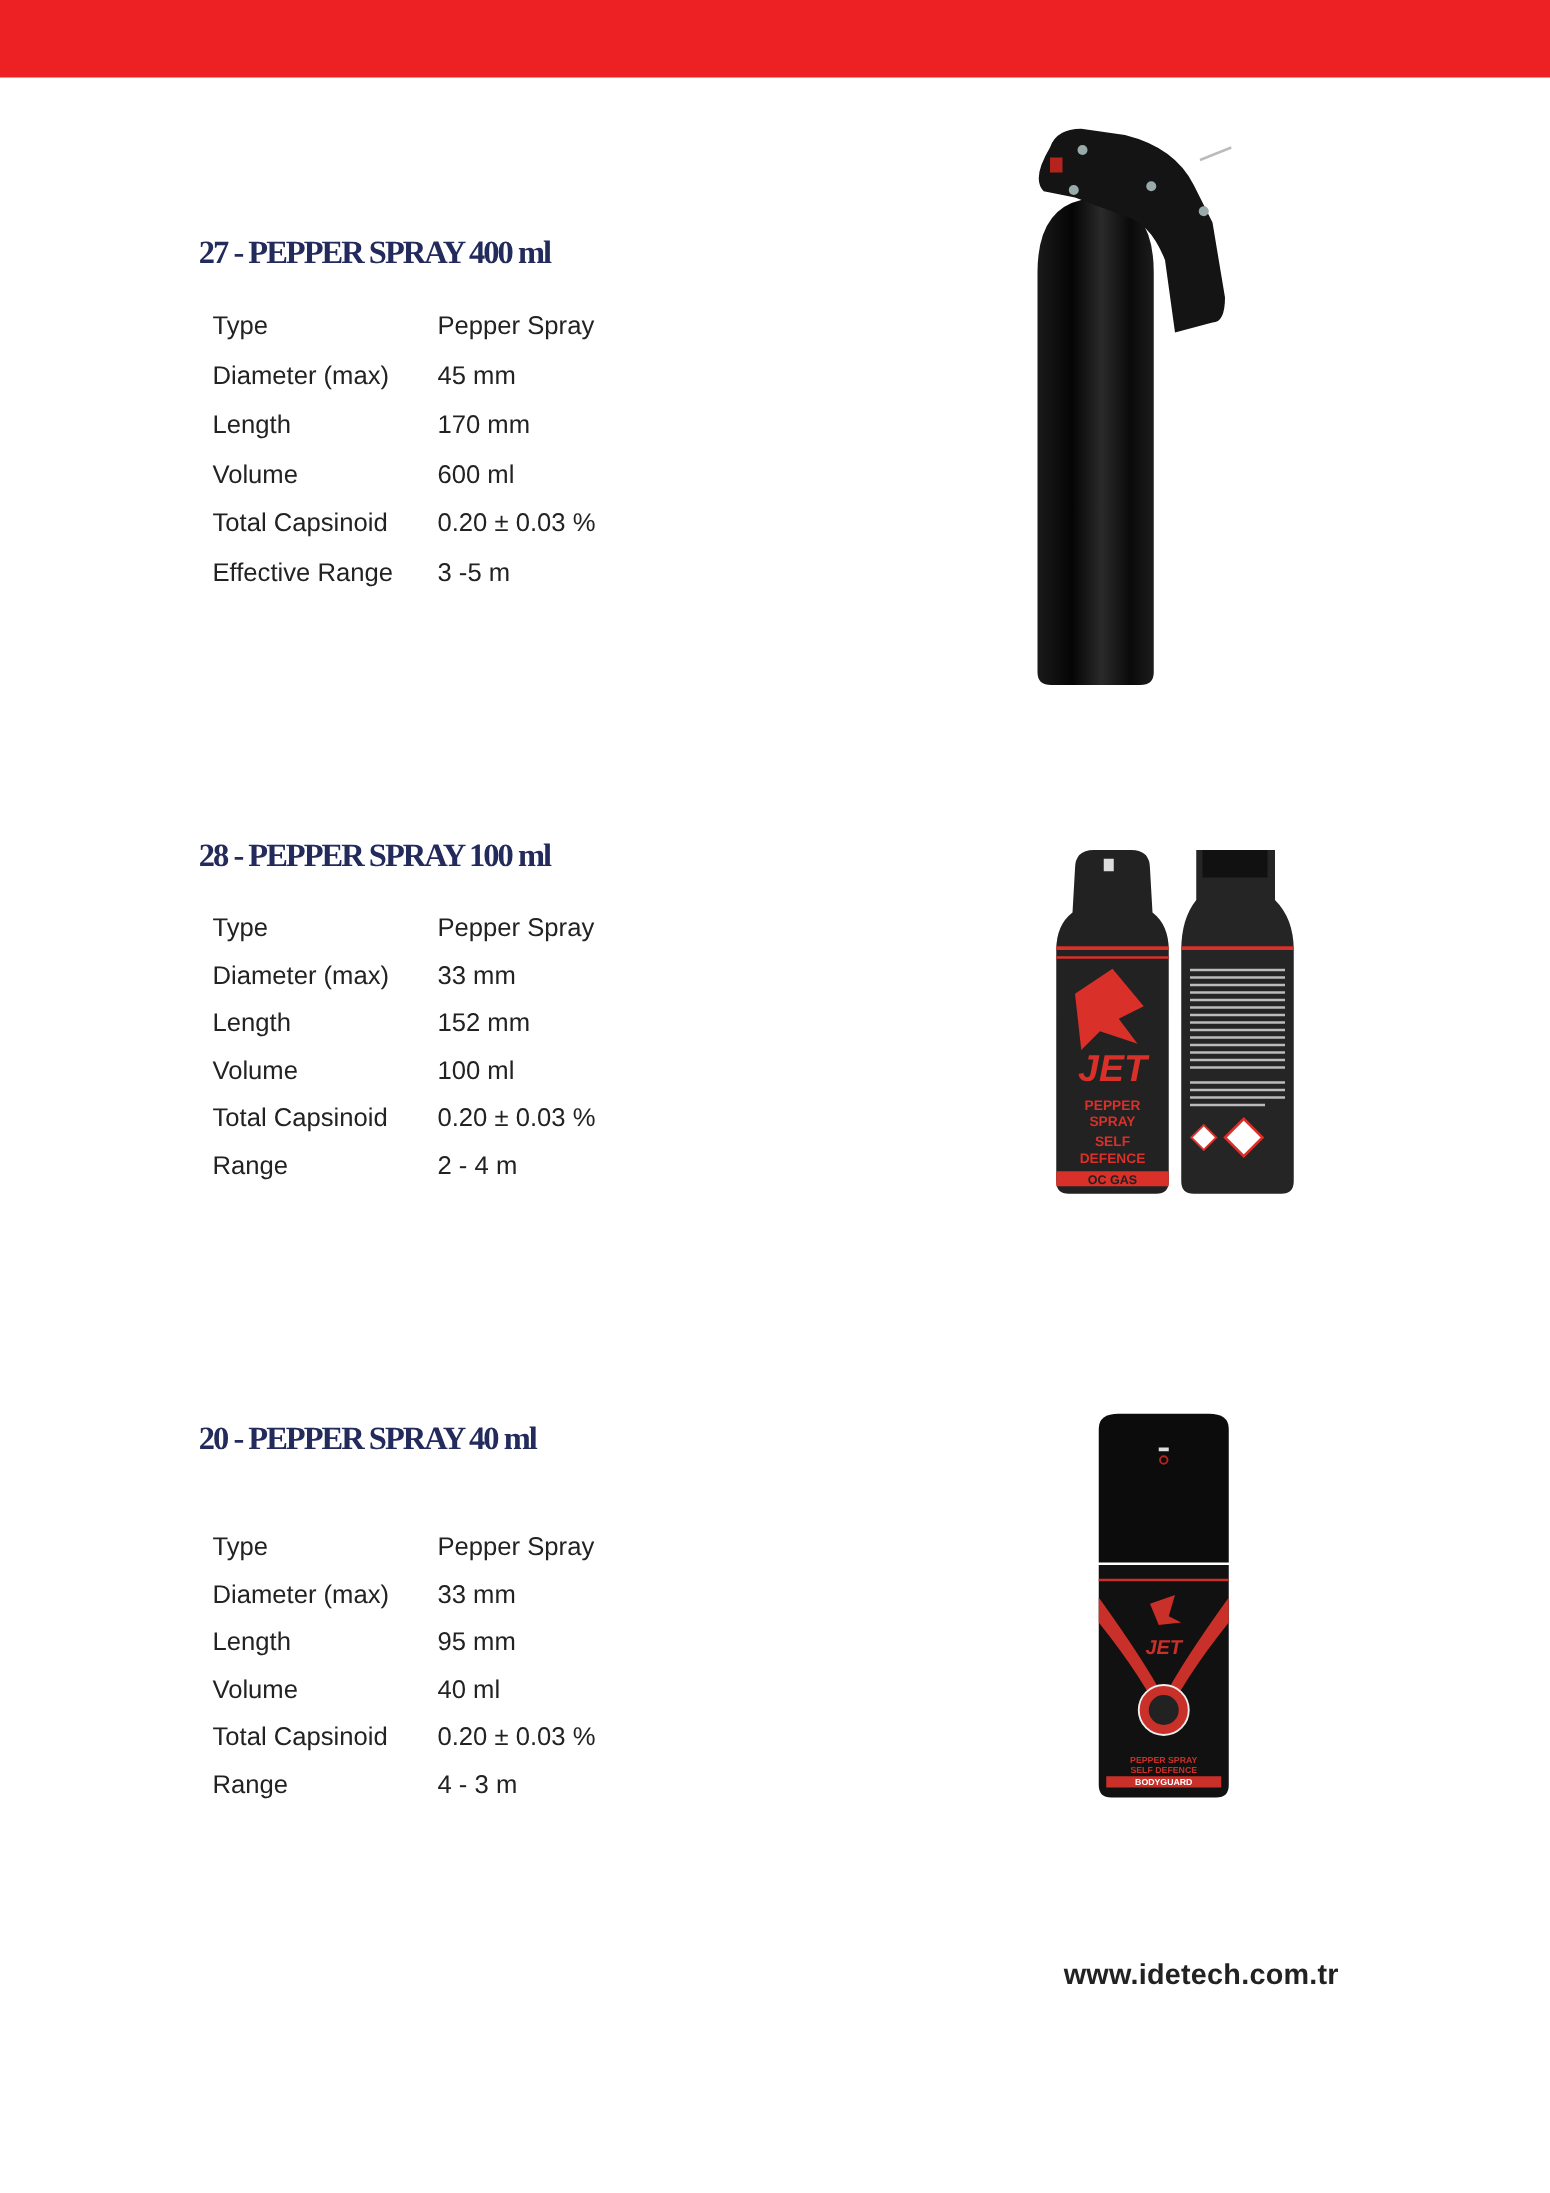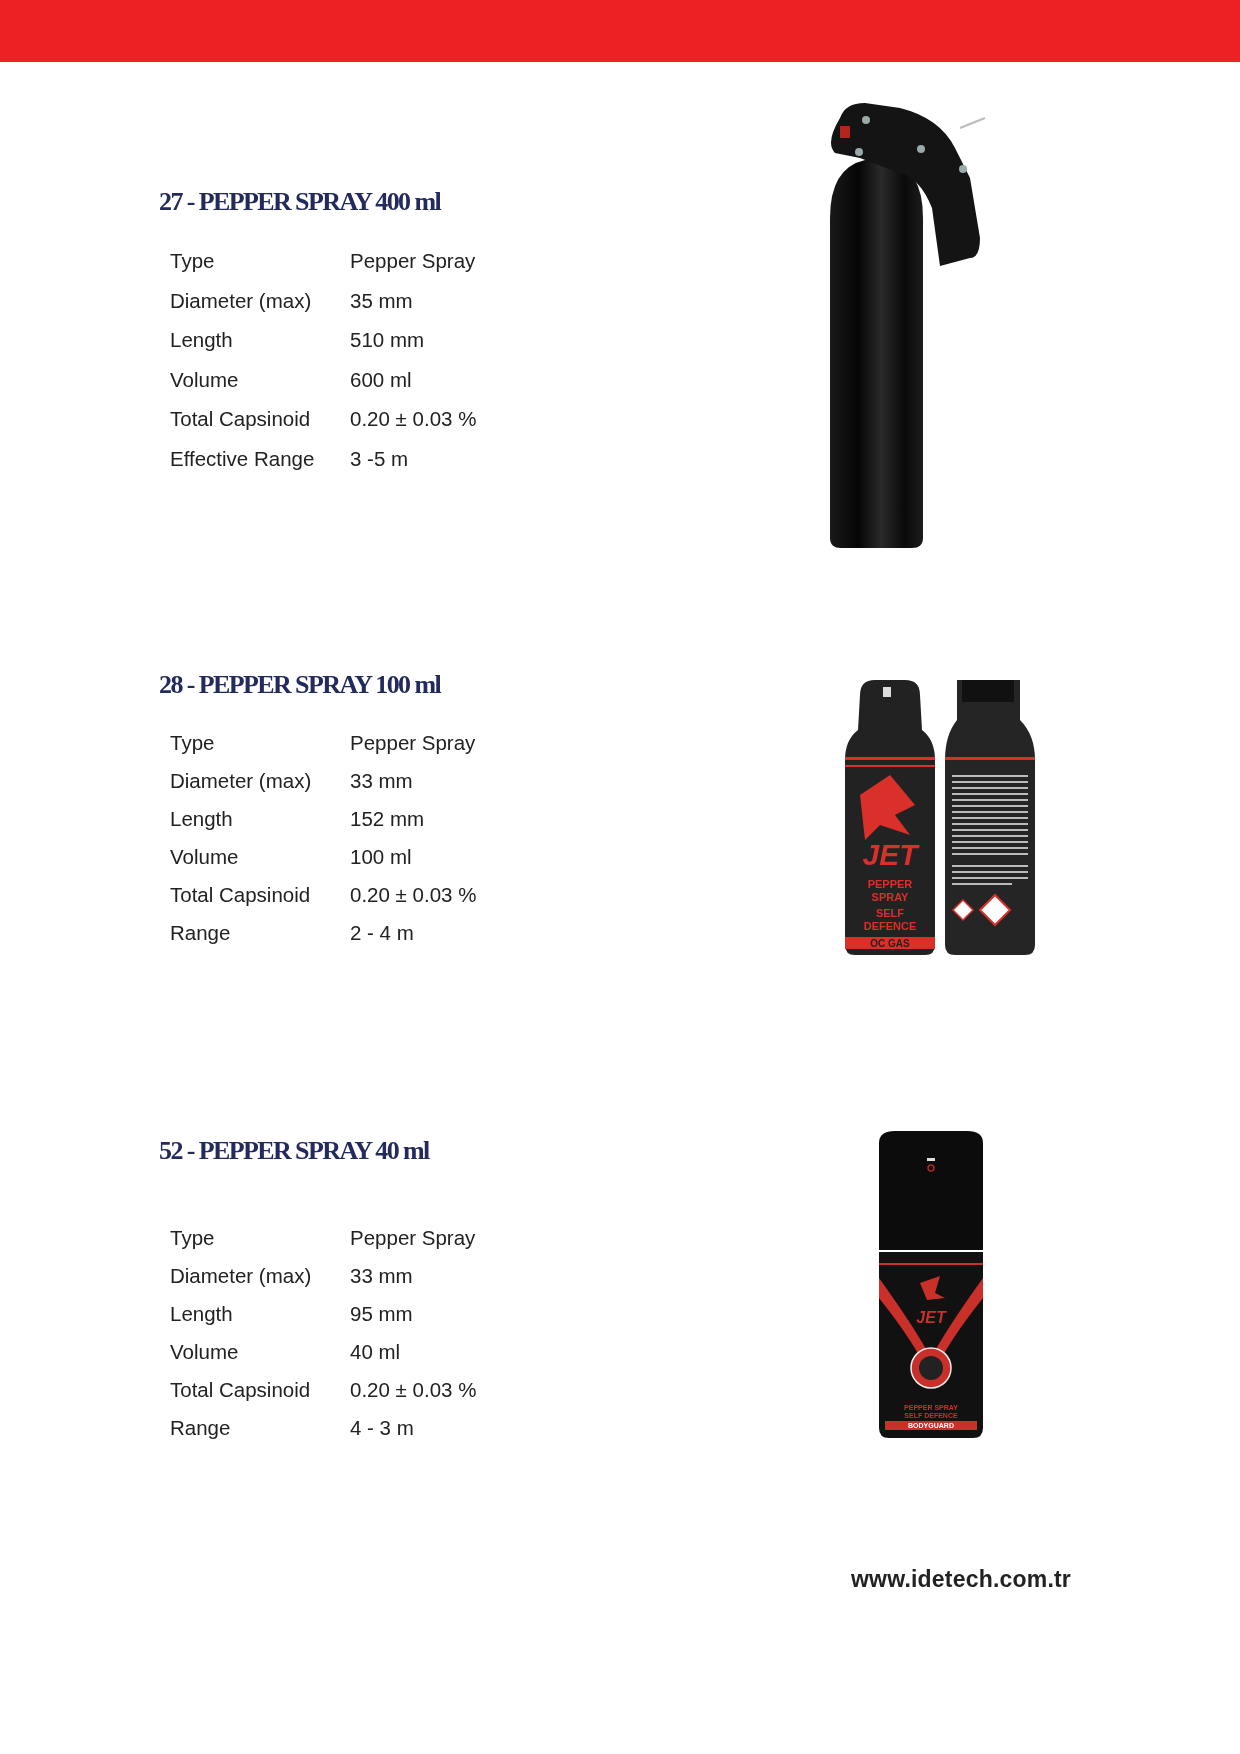--- a/index.html
+++ b/index.html
@@ -23,25 +23,25 @@
 
 <div class="section">
   <div class="title" style="top:187px;">27 - PEPPER SPRAY 400 ml</div>
   <div class="specs" style="top:249px;">
     <div class="row">
         <span class="k">Type</span>
         <span class="v">Pepper Spray</span>
       </div>
     <div class="row">
         <span class="k">Diameter (max)</span>
-        <span class="v">35 mm</span>
+        <span class="v">45 mm</span>
       </div>
     <div class="row">
         <span class="k">Length</span>
-        <span class="v">510 mm</span>
+        <span class="v">170 mm</span>
       </div>
     <div class="row">
         <span class="k">Volume</span>
         <span class="v">600 ml</span>
       </div>
     <div class="row">
         <span class="k">Total Capsinoid</span>
         <span class="v">0.20 ± 0.03 %</span>
       </div>
     <div class="row">
@@ -135,21 +135,21 @@
         <rect x="112" y="196" width="76" height="2"></rect>
       <rect x="112" y="202" width="76" height="2"></rect>
         <rect x="112" y="208" width="60" height="2"></rect>
     </g>
     <path d="M140 235 L155 220 L170 235 L155 250 Z" fill="#fff" stroke="#d9302a" stroke-width="2"></path>
     <path d="M113 235 L123 225 L133 235 L123 245 Z" fill="#fff" stroke="#d9302a" stroke-width="1.5"></path>
   </svg>
 </div>
 
 <div class="section">
-  <div class="title" style="top:1136px;">52 - PEPPER SPRAY 40 ml</div>
+  <div class="title" style="top:1136px;">20 - PEPPER SPRAY 40 ml</div>
   <div class="specs" style="top:1226px;">
     <div class="row" style="height:38px;">
         <span class="k">Type</span>
         <span class="v">Pepper Spray</span>
       </div>
     <div class="row" style="height:38px;">
         <span class="k">Diameter (max)</span>
         <span class="v">33 mm</span>
       </div>
     <div class="row" style="height:38px;">

